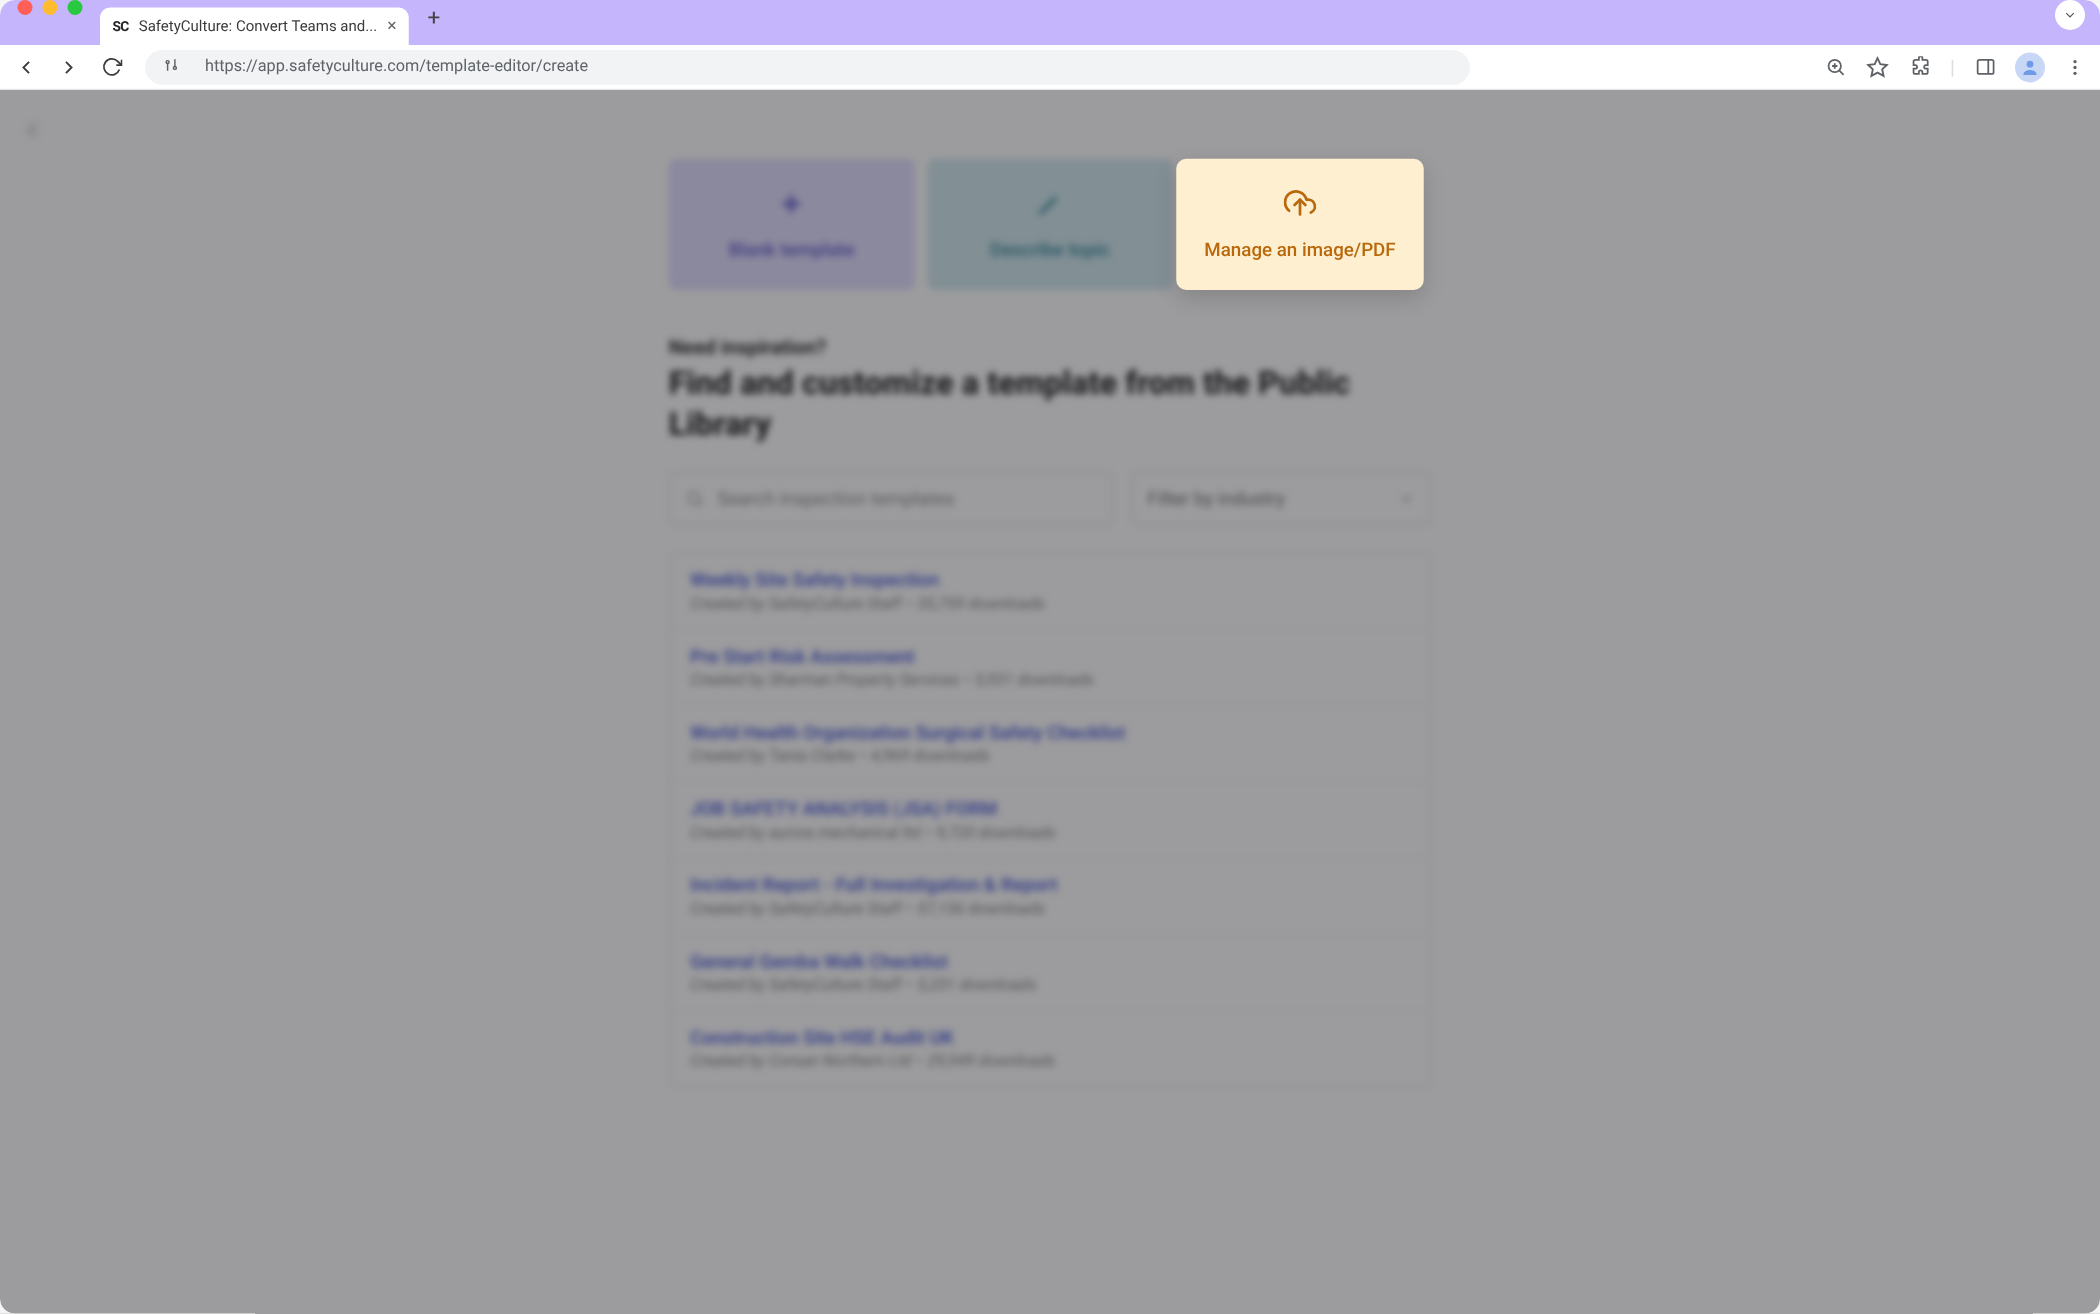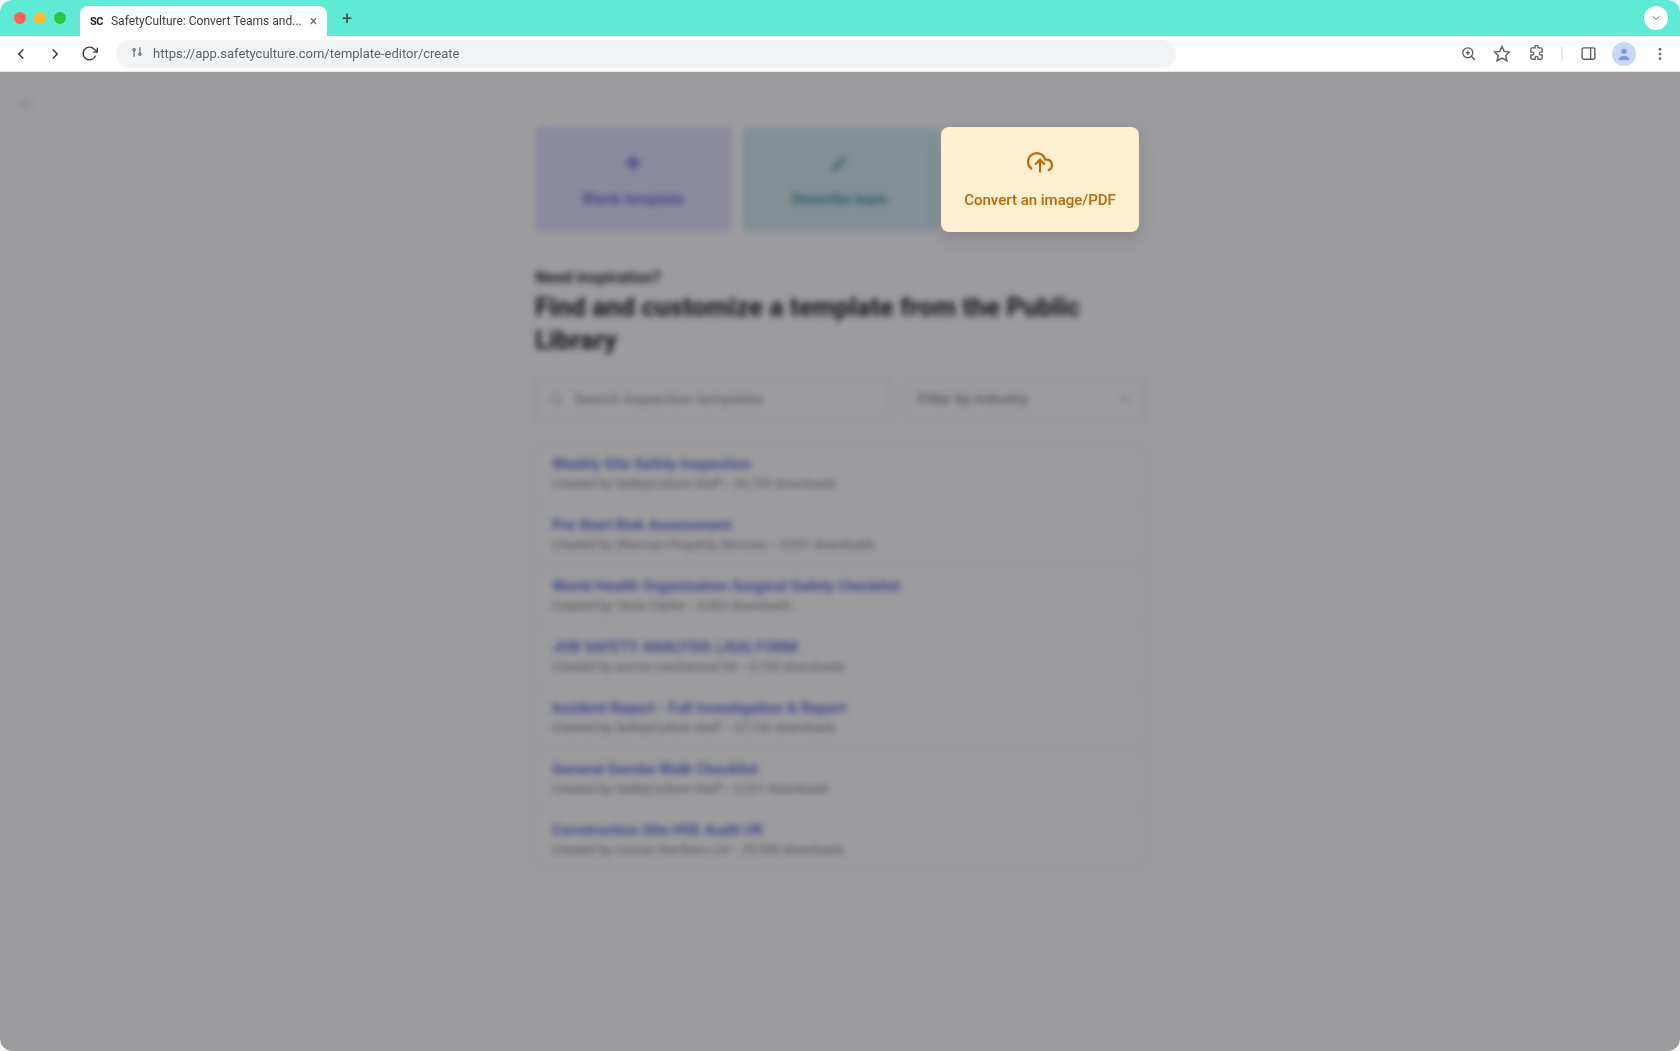--- a/index.html
+++ b/index.html
@@ -1,32 +1,32 @@
 <!DOCTYPE html>
 <html><head>
 <meta charset="utf-8">
 <style>
 * { margin:0; padding:0; box-sizing:border-box; font-family:-apple-system,BlinkMacSystemFont,"Segoe UI",Roboto,sans-serif; }
 body { width:1680px; height:1051px; background:#f5f5f5; overflow:hidden; border-radius:12px; }
 
 
 .window-frame { width:100%; height:100%; background:#fff; border-radius:12px; overflow:hidden; position:relative; }
-.tab-bar { height:36px; background:#5eead4; display:flex; align-items:center; padding:0 8px; }
+.tab-bar { height:36px; background:#c4b5fd; display:flex; align-items:flex-start; padding:0 8px; }
 .traffic { display:flex; gap:8px; margin-right:14px; margin-left:6px; }
 .tl { width:12px; height:12px; border-radius:50%; }
 .tl.red{background:#ff5f57;} .tl.yel{background:#febc2e;} .tl.grn{background:#28c840;}
 .tab { height:30px; background:#fff; border-radius:8px 8px 0 0; display:flex; align-items:center; padding:0 10px; gap:8px; min-width:200px; margin-top:6px; font-size:12px; color:#3c3c3c; }
 .tab .favicon{ font-weight:700; font-size:11px; color:#222; letter-spacing:-0.5px;}
 .tab .close{ color:#666; font-size:14px; margin-left:auto; }
 .tab-plus { width:28px; height:28px; display:flex; align-items:center; justify-content:center; color:#444; font-size:18px; margin-left:6px; }
 .tab-dropdown { margin-left:auto; width:24px; height:24px; border-radius:50%; background:#fff; display:flex; align-items:center; justify-content:center; color:#555; font-size:12px; margin-right:4px;}
 
 .toolbar { height:36px; background:#fff; display:flex; align-items:center; padding:0 10px; gap:12px; border-bottom:1px solid #e6e6e6;}
 .nav-ico { width:22px; height:22px; display:flex; align-items:center; justify-content:center; color:#3c3c3c; }
-.addr { flex:0 0 auto; display:flex; align-items:center; gap:9px; background:#f1f3f4; border-radius:20px; padding:4px 14px; height:28px; font-size:13px; color:#5f6368; margin-left:4px; width:1060px;}
+.addr { flex:0 0 auto; display:flex; align-items:center; gap:20px; background:#f1f3f4; border-radius:20px; padding:4px 14px; height:28px; font-size:13px; color:#5f6368; margin-left:4px; width:1060px;}
 .addr .secure{font-size:12px;color:#5f6368;}
 .addr .url{color:#5f6368; white-space:nowrap;}
 .toolbar-right { margin-left:auto; display:flex; align-items:center; gap:14px; color:#5f6368; }
 .toolbar-right .ico{width:20px;height:20px;display:flex;align-items:center;justify-content:center;font-size:16px;}
 .avatar{width:24px;height:24px;border-radius:50%;background:#c7d7f5;display:flex;align-items:center;justify-content:center;}
 
 
 .page { position:relative; width:100%; height:calc(100% - 72px); background:#fff; }
 
 
@@ -257,17 +257,17 @@
     <div class="dim"></div>
 
     <div class="convert-card">
       <div>
         <svg width="26" height="26" viewBox="0 0 24 24" fill="none" stroke-width="2" stroke-linecap="round" stroke-linejoin="round">
           <path d="M20 17.58A5 5 0 0 0 18 8h-1.26A8 8 0 1 0 4 16.25"></path>
           <polyline points="16 12 12 8 8 12"></polyline>
           <line x1="12" y1="8" x2="12" y2="19"></line>
         </svg>
       </div>
-      <span>Convert an image/PDF</span>
+      <span>Manage an image/PDF</span>
     </div>
 
   </div>
 </div>
 
 </body></html>

